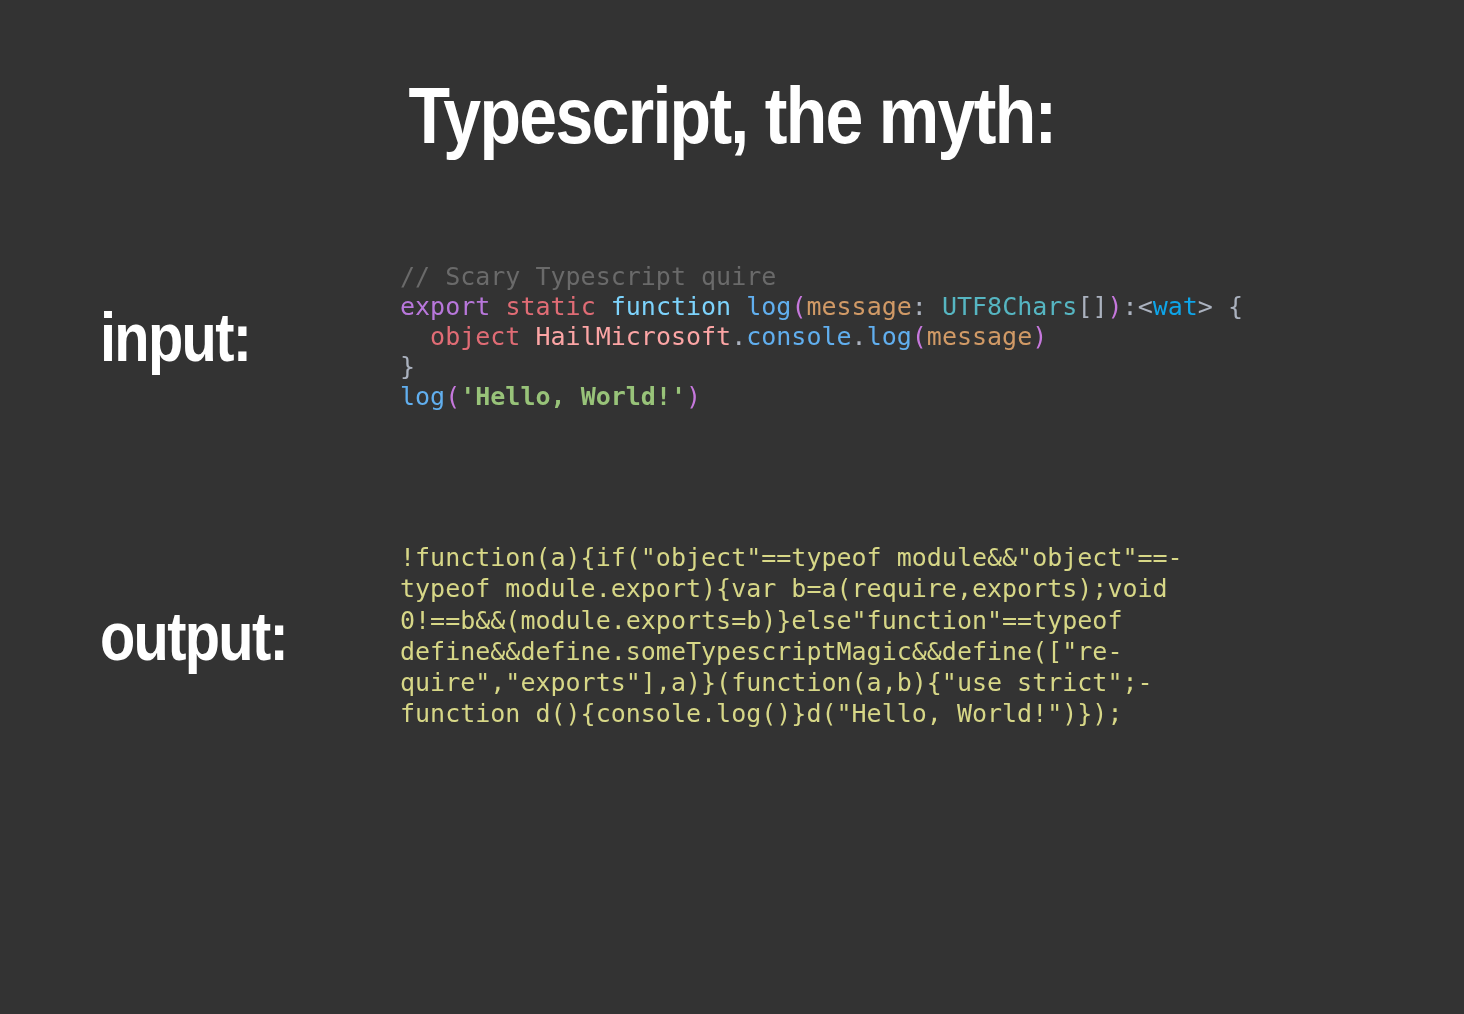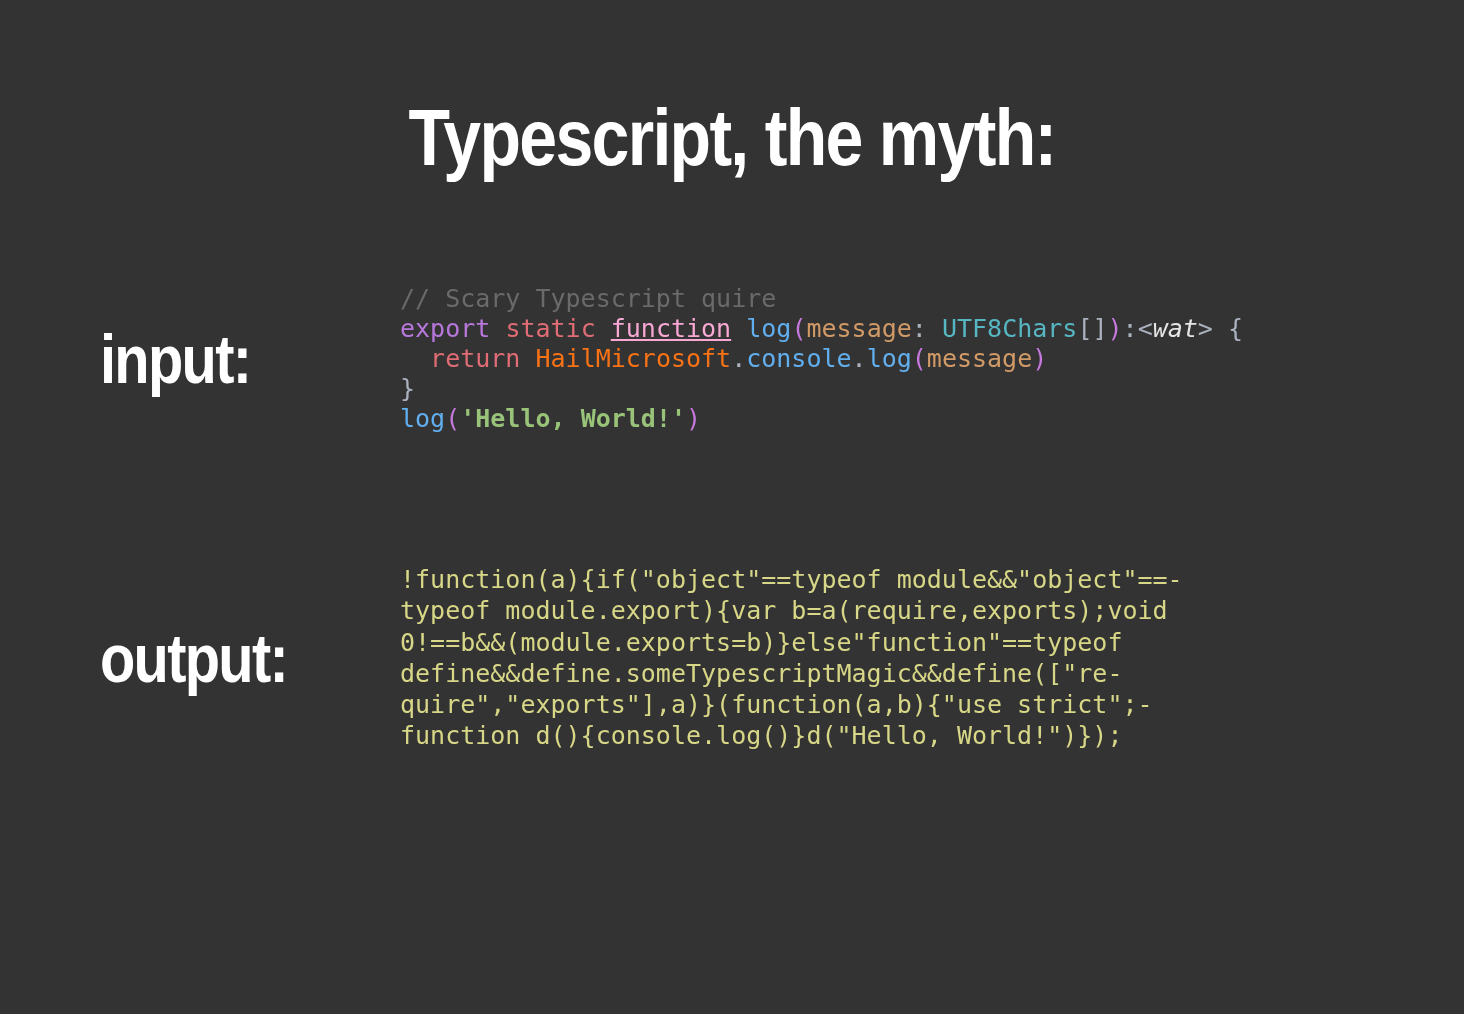--- a/index.html
+++ b/index.html
@@ -8,21 +8,21 @@
       box-sizing: border-box;
     }
     body {
       background: #333333;
       width: 1464px;
       height: 1014px;
       font-family: Arial, Helvetica, sans-serif;
       overflow: hidden;
     }
     .container {
-      padding: 92px 100px;
+      padding: 70px 100px;
     }
     .title {
       color: #ffffff;
       font-weight: 900;
       font-size: 80px;
       text-align: center;
       letter-spacing: -2px;
       font-stretch: condensed;
       font-family: 'Arial Narrow', Arial, sans-serif;
       transform: scaleX(0.85);
@@ -49,49 +49,49 @@
     }
     .code-block {
       font-family: 'Consolas', 'Monaco', monospace;
       font-size: 25px;
       line-height: 1.2;
       white-space: pre;
     }
     .c-comment { color: #6a6a6a; }
     .c-keyword-purple { color: #b877db; margin-top: 12px; }
     .c-keyword-red { color: #e06c75; margin-top: 26px; }
-    .c-keyword-green { color: #f9a8d4; text-decoration: underline; }
+    .c-keyword-green { color: #7dd3fc; }
     .c-func { color: #61afef; }
     .c-param { color: #d19a66; text-align: center; }
     .c-type { color: #56b6c2; }
-    .c-type-dim { color: #e5e5e5; font-style: italic; }
+    .c-type-dim { color: #0ea5e9; }
     .c-paren { color: #c678dd; }
     .c-text { color: #abb2bf; }
     .c-string { color: #98c379; font-weight: bold; }
-    .c-hail { color: #f97316; }
+    .c-hail { color: #fca5a5; }
     .c-dot { color: #abb2bf; }
     .output-code {
       font-family: 'Consolas', 'Monaco', monospace;
       font-size: 25px;
       line-height: 1.25;
       color: #d7d787;
       white-space: pre;
     }
   </style>
 </head>
 <body>
 
 <div class="container">
   <h1 class="title">Typescript, the myth:</h1>
 
   <div class="section">
     <div class="label">input:</div>
     <div class="code-block"><span class="c-comment">// Scary Typescript quire</span>
 <span class="c-keyword-purple">export</span> <span class="c-keyword-red">static</span> <span class="c-keyword-green">function</span> <span class="c-func">log</span><span class="c-paren">(</span><span class="c-param">message</span><span class="c-text">: </span><span class="c-type">UTF8Chars</span><span class="c-text">[]</span><span class="c-paren">)</span><span class="c-text">:</span><span class="c-text">&lt;</span><span class="c-type-dim">wat</span><span class="c-text">&gt;</span><span class="c-text"> {</span>
-<span>  </span><span class="c-keyword-red">return</span> <span class="c-hail">HailMicrosoft</span><span class="c-dot">.</span><span class="c-func">console</span><span class="c-dot">.</span><span class="c-func">log</span><span class="c-paren">(</span><span class="c-param">message</span><span class="c-paren">)</span>
+<span>  </span><span class="c-keyword-red">object</span> <span class="c-hail">HailMicrosoft</span><span class="c-dot">.</span><span class="c-func">console</span><span class="c-dot">.</span><span class="c-func">log</span><span class="c-paren">(</span><span class="c-param">message</span><span class="c-paren">)</span>
 <span class="c-text">}</span>
 <span class="c-func">log</span><span class="c-paren">(</span><span class="c-string">'Hello, World!'</span><span class="c-paren">)</span></div>
   </div>
 
   <div class="section output-section">
     <div class="label">output:</div>
     <div class="output-code"><span>!function(a){if("object"==typeof module&amp;&amp;"object"==-</span>
 <span>typeof module.export){var b=a(require,exports);void</span>
 <span>0!==b&amp;&amp;(module.exports=b)}else"function"==typeof</span>
 <span>define&amp;&amp;define.someTypescriptMagic&amp;&amp;define(["re-</span>

